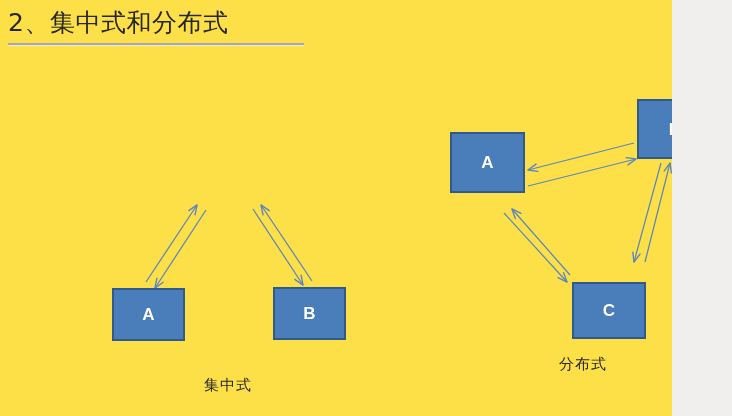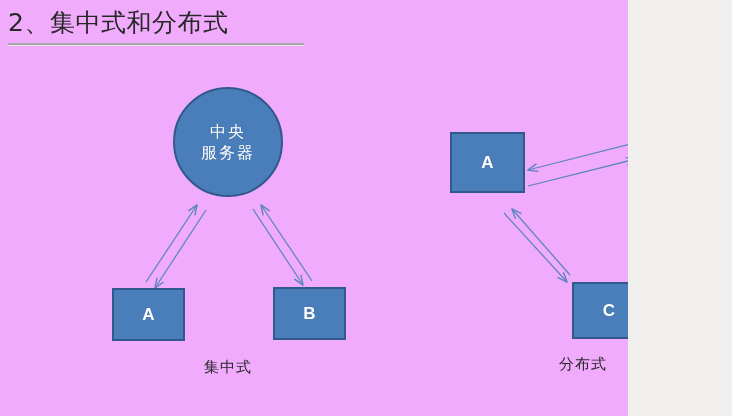--- a/index.html
+++ b/index.html
@@ -7,22 +7,23 @@
     padding: 0;
     background: #f0efed;
   }
   body {
     font-family: "Liberation Sans", "DejaVu Sans", sans-serif;
   }
   #slide {
     position: relative;
     width: 628px;
     height: 416px;
-    background: #f0abfc;
+    background: #fde047;
     overflow: hidden;
+    padding-left: 44px;
   }
 
   
   #slide-title {
     position: absolute;
     left: 8px;
     top: 6px;
     font-size: 25px;
     line-height: 34px;
     color: #272727;
@@ -100,21 +101,21 @@
   
   .caption {
     position: absolute;
     color: #272727;
     font-size: 15px;
     line-height: 20px;
     letter-spacing: 1px;
     white-space: nowrap;
     font-family: "DejaVu Sans", "Liberation Sans", sans-serif;
   }
-  #caption-left  { left: 204px; top: 357px; }
+  #caption-left  { left: 204px; top: 375px; }
   #caption-right { left: 559px; top: 354px; }
 </style>
 </head>
 <body>
 
 <div id="slide">
 
   <div id="slide-title">2、集中式和分布式</div>
 
   <div id="title-rule"></div>
@@ -149,24 +150,20 @@
       </g>
 
       <g>
         <line x1="570" y1="275" x2="512" y2="209"></line>
         <line x1="504" y1="213" x2="567" y2="282"></line>
       </g>
 
     </g>
   </svg>
 
-  <div id="circle-central" class="node-circle">
-    <span class="circle-line">中央</span>
-    <span class="circle-line">服务器</span>
-  </div>
 
   <div id="box-left-a" class="node-box">
     <span class="node-label">A</span>
   </div>
 
   <div id="box-left-b" class="node-box">
     <span class="node-label">B</span>
   </div>
 
   <div id="caption-left" class="caption">集中式</div>

